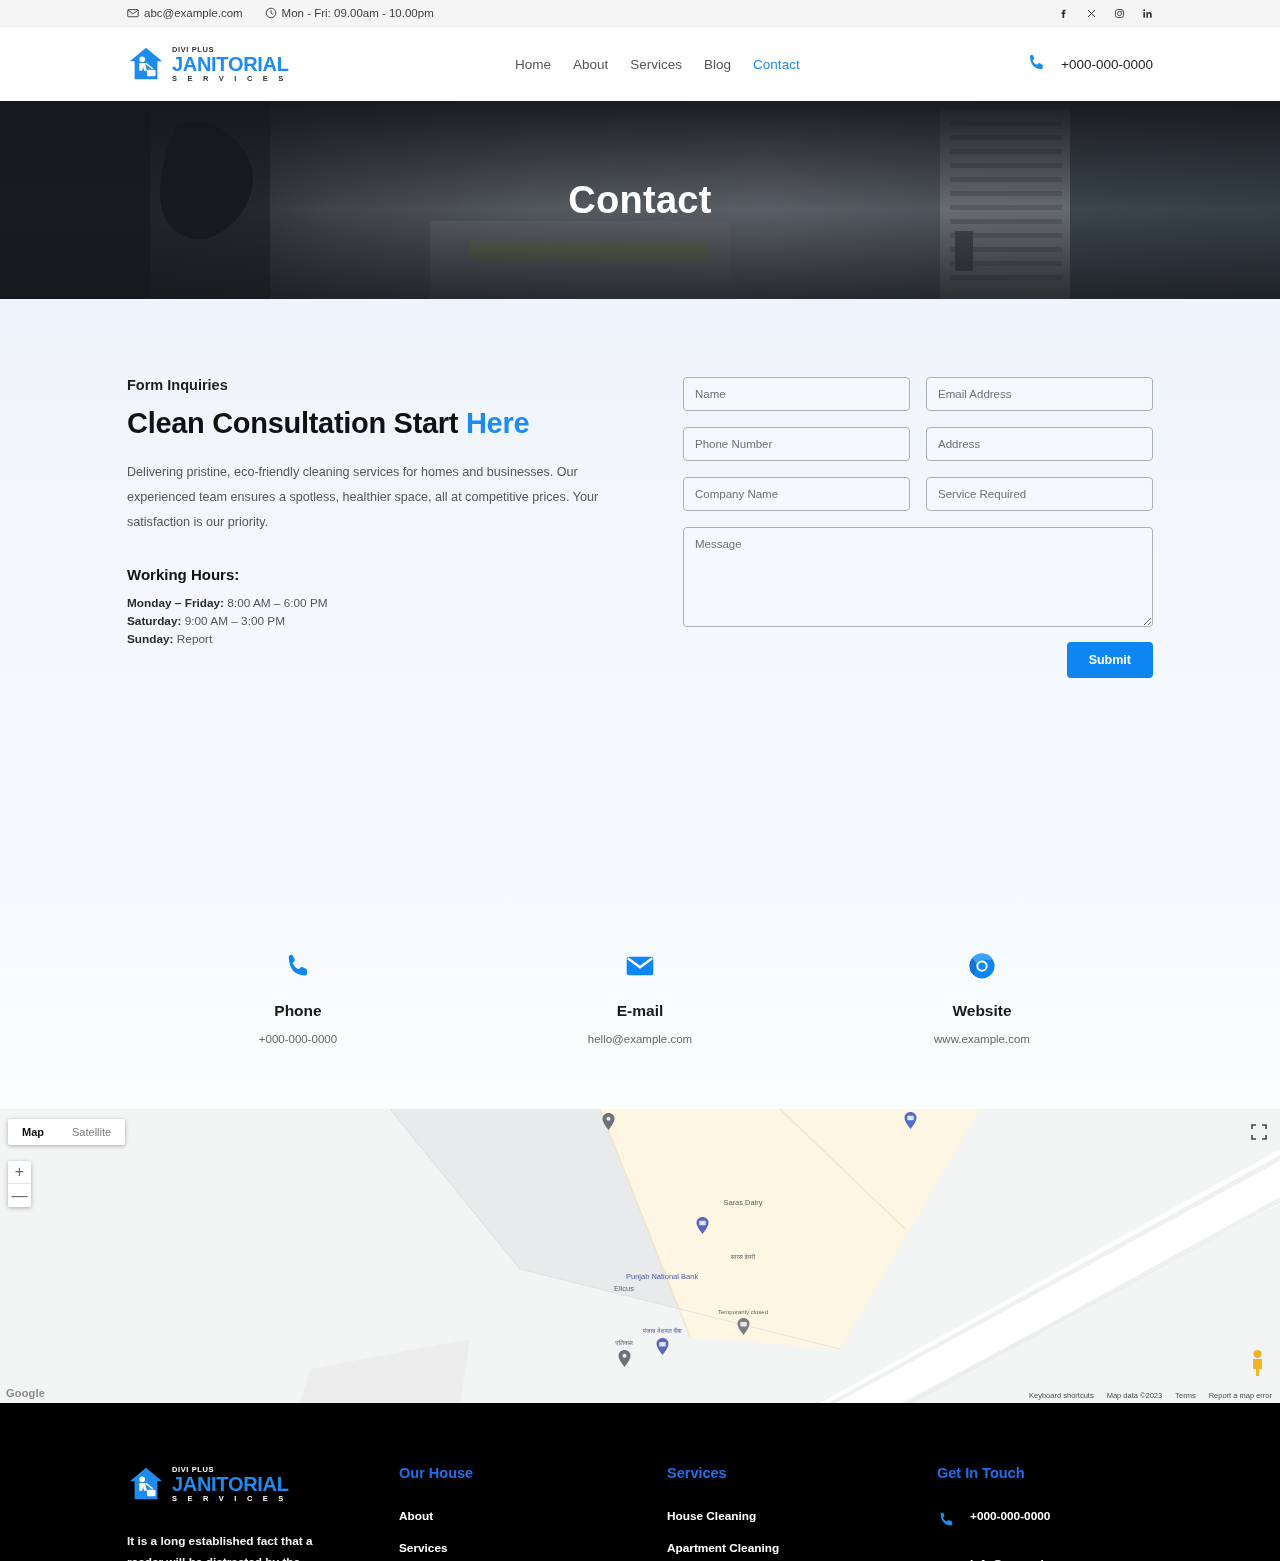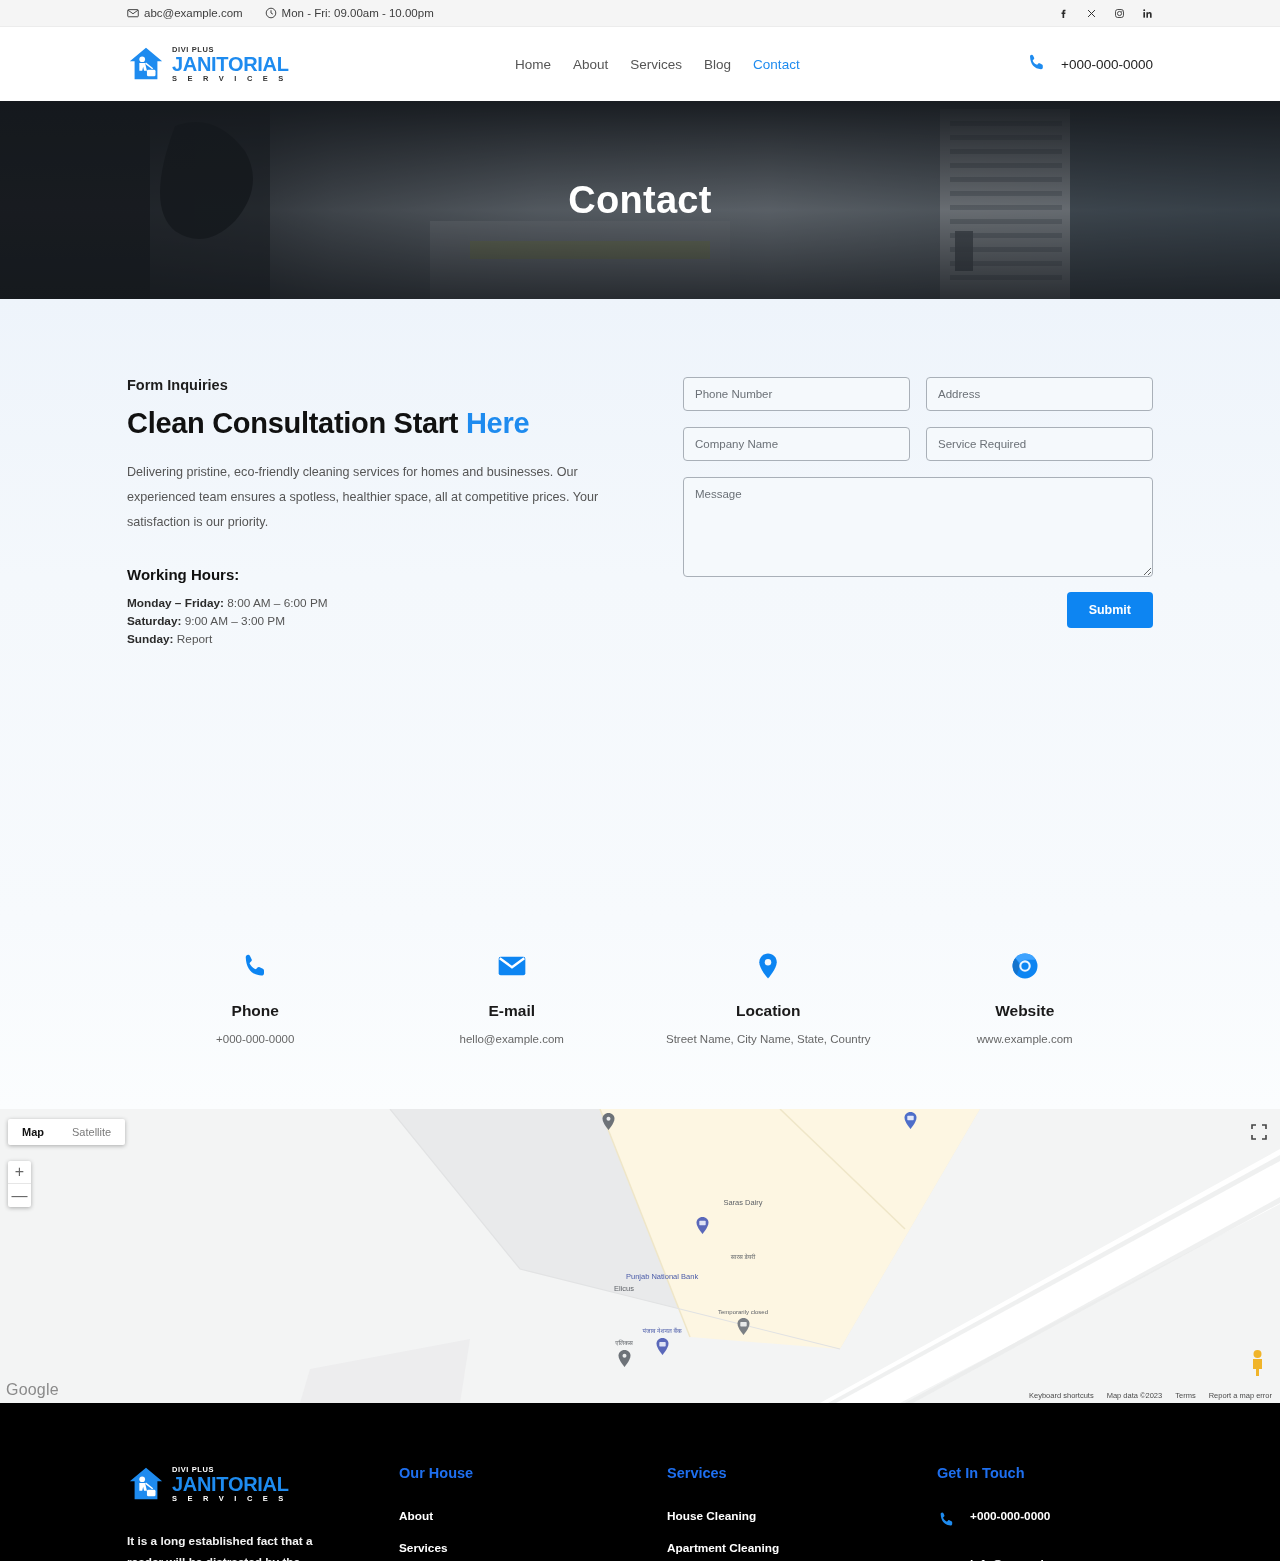--- a/index.html
+++ b/index.html
@@ -189,21 +189,21 @@
     color: #666; font-size: 16px; cursor: pointer;
   }
   .map-zoom div:first-child { border-bottom: 1px solid #e6e6e6; }
   .map-fullscreen {
     position: absolute; top: 14px; right: 12px;
     width: 18px; height: 18px; cursor: pointer;
   }
   .map-pegman { position: absolute; right: 14px; bottom: 22px; cursor: pointer; }
   .map-logo {
     position: absolute; left: 6px; bottom: 4px;
-    font-size: 16px; color: #8a8a8a; font-weight: normal;
+    font-size: 11px; color: #8a8a8a; font-weight: bold;
     letter-spacing: .2px;
   }
   .map-credits {
     position: absolute; right: 0; bottom: 0;
     display: flex; gap: 13px;
     font-size: 7.5px; color: #4b4b4b;
     padding: 3px 8px;
   }
   .map-credits span { cursor: pointer; }
   .poi { position: absolute; text-align: center; }
@@ -384,20 +384,24 @@
       <div class="wh-row">
         <b>Saturday:</b><span> 9:00 AM – 3:00 PM</span>
       </div>
       <div class="wh-row">
         <b>Sunday:</b><span> Report</span>
       </div>
     </div>
 
     <div class="contact-right">
       <div class="form-row">
+        <input class="field" placeholder="Name" style="">
+        <input class="field" placeholder="Email Address" style="">
+      </div>
+      <div class="form-row">
         <input class="field" placeholder="Phone Number" style="">
         <input class="field" placeholder="Address" style="">
       </div>
       <div class="form-row">
         <input class="field" placeholder="Company Name" style="">
         <input class="field" placeholder="Service Required" style="">
       </div>
       <textarea class="textarea" placeholder="Message" style=""></textarea>
       <div class="submit-row">
         <button class="submit-btn">Submit</button>
@@ -421,30 +425,20 @@
     <div class="card-icon">
       <svg width="32" height="32" viewBox="0 0 24 24" fill="#0d85f2">
         <rect x="2" y="5" width="20" height="14" rx="1.5"></rect>
         <path d="M2.8 6.2 L12 13 L21.2 6.2" fill="none" stroke="#fff" stroke-width="1.8"></path>
       </svg>
     </div>
     <div class="card-title">E-mail</div>
     <div class="card-sub">hello@example.com</div>
   </div>
 
-  <div class="card">
-    <div class="card-icon">
-      <svg width="30" height="30" viewBox="0 0 24 24" fill="#0d85f2">
-        <path d="M12 2c-3.9 0-7 3.1-7 7 0 5.2 7 13 7 13s7-7.8 7-13c0-3.9-3.1-7-7-7z"></path>
-        <circle cx="12" cy="9" r="2.6" fill="#f3f8fc"></circle>
-      </svg>
-    </div>
-    <div class="card-title">Location</div>
-    <div class="card-sub">Street Name, City Name, State, Country</div>
-  </div>
 
   <div class="card">
     <div class="card-icon">
       <svg width="30" height="30" viewBox="0 0 24 24">
         <circle cx="12" cy="12" r="10" fill="#0d85f2"></circle>
         <path d="M12 2 a10 10 0 0 1 8.7 5 H12 a5 5 0 0 0 -4.3 2.5 L4.2 5.6 A10 10 0 0 1 12 2z" fill="#3ea3ff"></path>
         <path d="M4.2 5.6 L8 12 l-2.6 7.1 A10 10 0 0 1 4.2 5.6z" fill="#1473cc"></path>
         <circle cx="12" cy="12" r="4.6" fill="#eaf4ff"></circle>
         <circle cx="12" cy="12" r="2.9" fill="#0d85f2"></circle>
       </svg>

